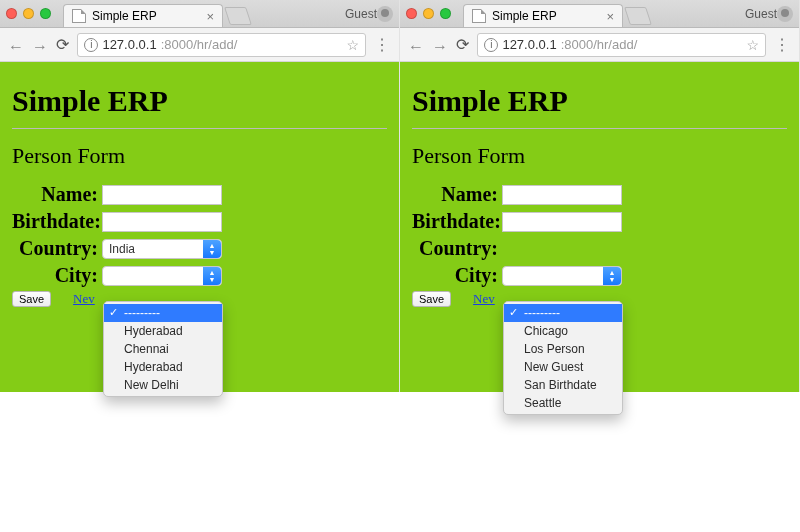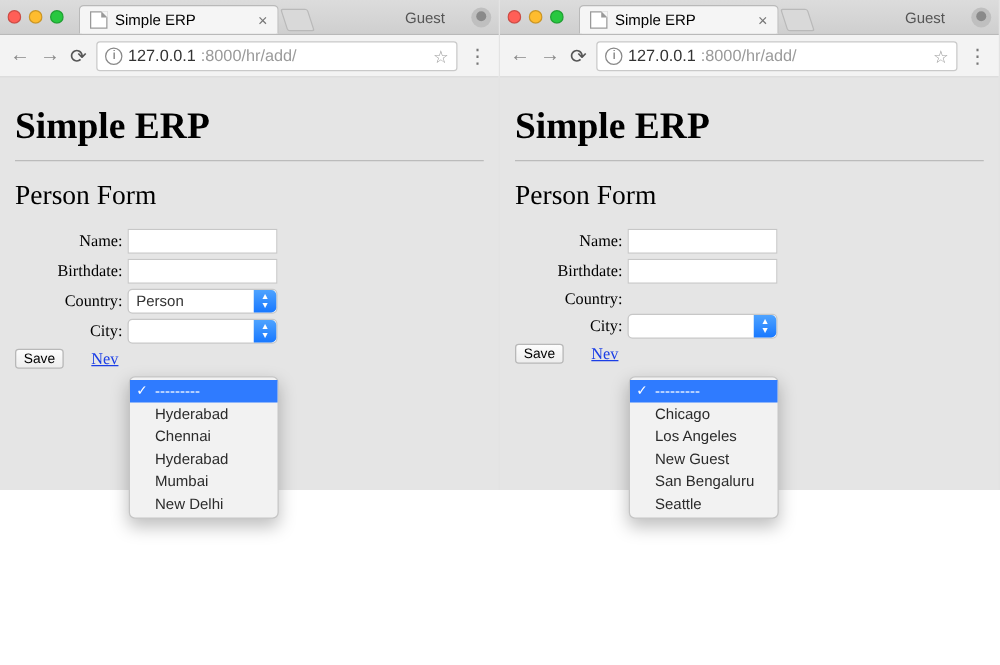--- a/index.html
+++ b/index.html
@@ -10,21 +10,21 @@
     color: #000;
     width: 800px;
     height: 532px;
     overflow: hidden;
     display: flex;
   }
   .window {
     width: 400px;
     height: 392px;
     border-right: 1px solid #e3e3e3;
-    background: #e5e5e5;
+    background: #84cc16;
     position: relative;
   }
   
   .tabbar {
     height: 28px;
     background: linear-gradient(#dcdcdc, #cfcfcf);
     display: flex;
     align-items: flex-end;
     padding-left: 6px;
     border-bottom: 1px solid #b9b9b9;
@@ -71,21 +71,21 @@
     border-radius: 2px;
     margin-bottom: 2px;
   }
   .guest {
     margin-left: auto;
     margin-right: 6px;
     display: flex; align-items: center;
     height: 100%;
     color: #555;
     font-size: 12px;
-    gap: 21px;
+    gap: 0;
   }
   .guest .avatar {
     width: 16px; height: 16px; border-radius: 50%;
     background: #bfbfbf; position: relative;
   }
   .guest .avatar:before {
     content:""; position:absolute; left:4px; top:3px; width:8px; height:8px; border-radius:50%; background:#8a8a8a;
   }
   
   .toolbar {
@@ -115,21 +115,21 @@
   }
   .addrbar .info { width:14px; height:14px; border-radius:50%; border:1px solid #888; font-size:10px; line-height:12px; text-align:center; color:#666; }
   .addrbar .star { margin-left:auto; color:#999; font-size:14px; }
   .menu3 { color:#777; font-size:16px; letter-spacing:1px; }
   
   .content { padding: 8px 12px; }
   h1 { font-size: 30px; margin: 14px 0 10px; font-weight: bold; }
   hr { border: none; border-top: 1px solid #bbb; margin: 8px 0 14px; }
   h2 { font-size: 22px; margin: 0 0 14px; font-weight: normal; }
   .formrow { display:flex; align-items:center; margin-bottom:4px; }
-  .formrow .lbl { width: 90px; text-align:right; padding-right:4px; font-weight:normal; font-size:13px; }
+  .formrow .lbl { width: 90px; text-align:right; padding-right:4px; font-weight:bold; font-size:20px; }
   .tinput {
     width: 120px; height:20px; border:1px solid #c7c7c7; background:#fff;
   }
   .mac-select {
     position: relative;
     width: 120px; height: 20px;
     border: 1px solid #c7c7c7;
     border-radius: 4px;
     background: #fff;
     font-family: "Helvetica Neue", Arial, sans-serif;
@@ -225,21 +225,21 @@
       <div class="lbl">Name:</div>
       <div class="tinput"></div>
     </div>
     <div class="formrow">
       <div class="lbl">Birthdate:</div>
       <div class="tinput"></div>
     </div>
     <div class="formrow">
       <div class="lbl">Country:</div>
       <div class="mac-select">
-        <span>Person</span>
+        <span>India</span>
         <span class="arrows">
             <span>▲</span>
             <span>▼</span>
           </span>
       </div>
     </div>
     <div class="formrow">
       <div class="lbl">City:</div>
       <div class="mac-select">
         <span class="arrows">
@@ -252,21 +252,20 @@
       <button class="savebtn">Save</button>
       <a href="#" class="newlink">Nev</a>
     </div>
   </div>
 
   <div class="dropdown" id="dd-left" style="top:301px;">
       <div class="opt sel"><span class="check">✓</span><span>---------</span></div>
       <div class="opt">Hyderabad</div>
       <div class="opt">Chennai</div>
       <div class="opt">Hyderabad</div>
-      <div class="opt">Mumbai</div>
       <div class="opt">New Delhi</div>
     </div>
 </div>
 
 <div class="window">
   <div class="tabbar">
     <div class="traffic">
       <div class="dot r"></div>
       <div class="dot y"></div>
       <div class="dot g"></div>
@@ -321,18 +320,18 @@
     </div>
     <div class="saverow">
       <button class="savebtn">Save</button>
       <a href="#" class="newlink">Nev</a>
     </div>
   </div>
 
   <div class="dropdown" id="dd-right" style="top:301px;">
       <div class="opt sel"><span class="check">✓</span><span>---------</span></div>
       <div class="opt">Chicago</div>
-      <div class="opt">Los Angeles</div>
+      <div class="opt">Los Person</div>
       <div class="opt">New Guest</div>
-      <div class="opt">San Bengaluru</div>
+      <div class="opt">San Birthdate</div>
       <div class="opt">Seattle</div>
     </div>
 </div>
 
 </body></html>

